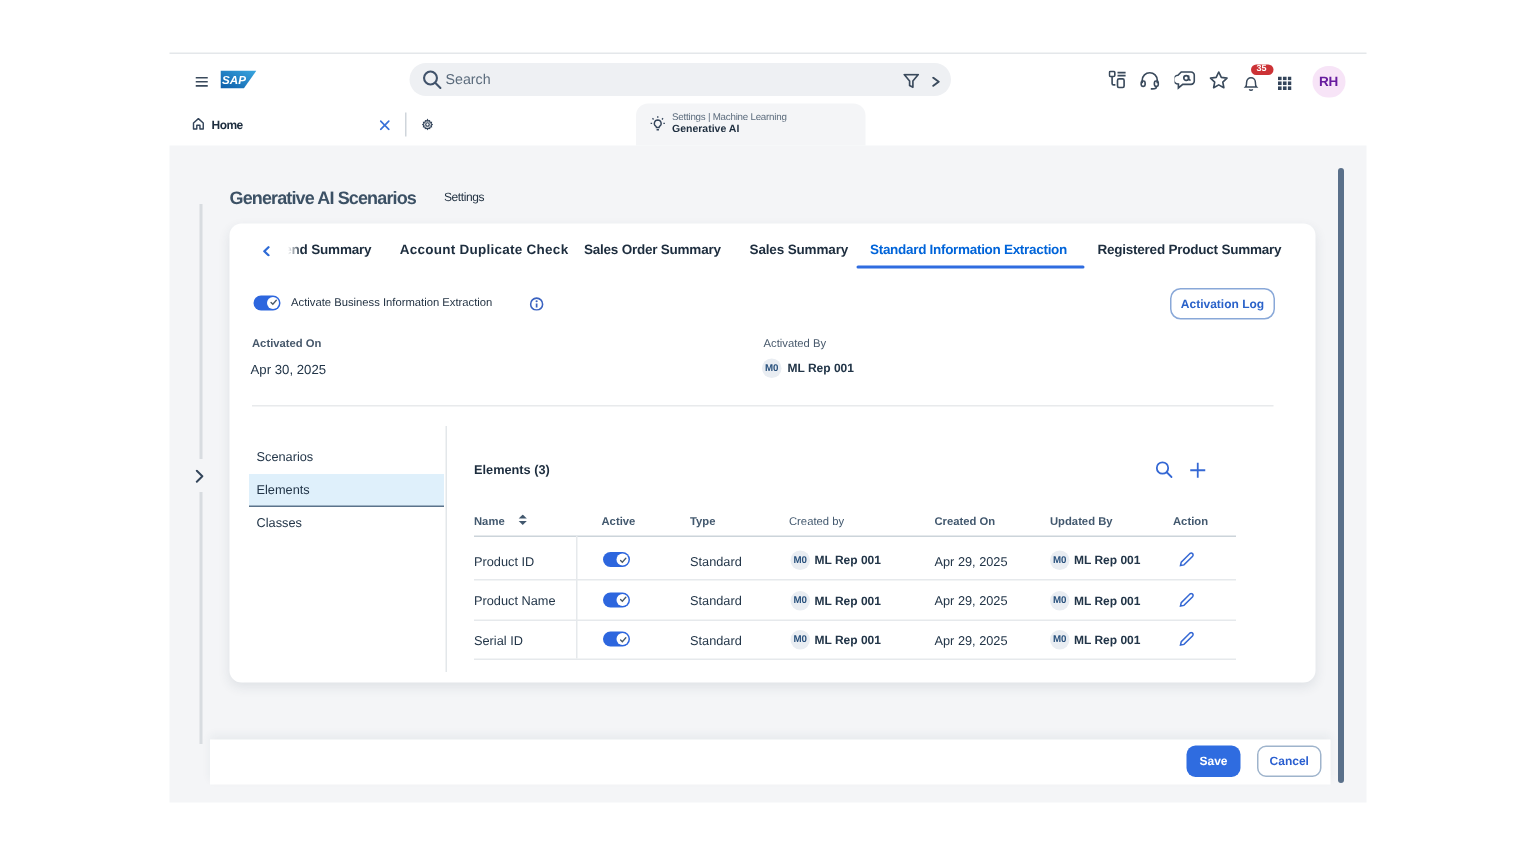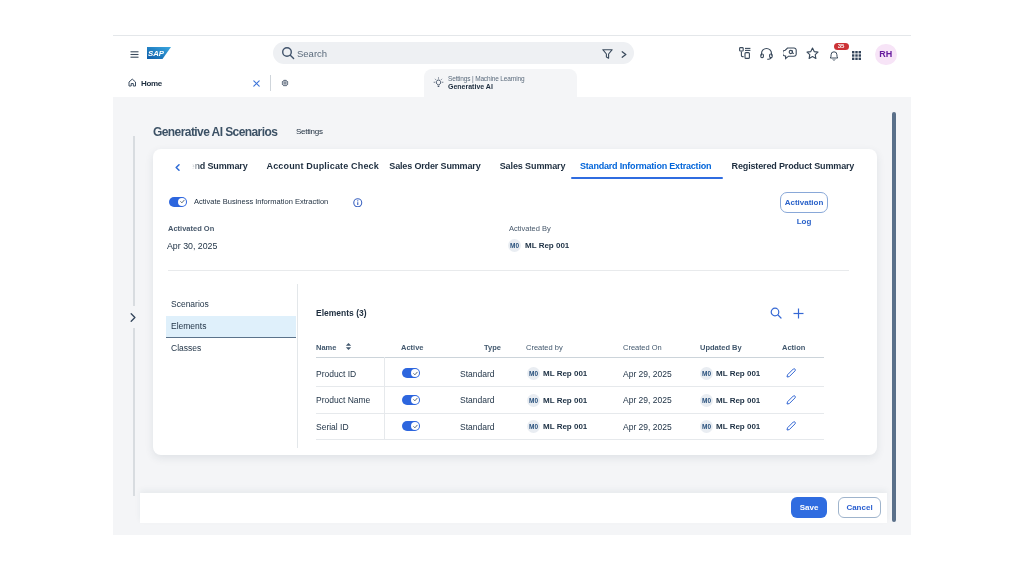--- a/index.html
+++ b/index.html
@@ -174,21 +174,21 @@
   <svg class="abs" style="left:179.6px;top:199.2px;" width="5" height="5" viewBox="0 0 5 5">
     <path d="M0.7 2.6 L1.9 3.8 L4.2 1.2" fill="none" stroke="#4a5a68" stroke-width="0.9" stroke-linecap="round"></path>
   </svg>
   <div class="abs" style="left:194px;top:197px;font-size:7.5px;font-weight:normal;color:#1d2d3e;">Activate Business Information Extraction</div>
   <svg class="abs" style="left:353.2px;top:197.6px;" width="9.5" height="9.5" viewBox="0 0 10 10">
     <circle cx="5" cy="5" r="4.2" fill="none" stroke="#3a62c0" stroke-width="1.1"></circle>
     <line x1="5" y1="4.6" x2="5" y2="7.3" stroke="#3a62c0" stroke-width="1.2"></line>
     <circle cx="5" cy="3" r="0.75" fill="#3a62c0"></circle>
   </svg>
 
-  <div class="abs" style="left:780px;top:192px;width:48px;height:21px;border:1px solid #89a8d8;border-radius:7px;background:#fff;font-size:8px;font-weight:bold;color:#2a62c9;text-align:center;line-height:19px;">Activation Log</div>
+  <div class="abs" style="left:780px;top:192px;width:70px;height:21px;border:1px solid #89a8d8;border-radius:7px;background:#fff;font-size:8px;font-weight:bold;color:#2a62c9;text-align:center;line-height:19px;">Activation Log</div>
 
   <div class="abs" style="left:168px;top:224px;font-size:7.5px;font-weight:bold;color:#47586b;">Activated On</div>
   <div class="abs" style="left:167px;top:241px;font-size:8.8px;color:#223548;">Apr 30, 2025</div>
   <div class="abs" style="left:509px;top:224px;font-size:7.5px;font-weight:normal;color:#47586b;">Activated By</div>
   <div class="abs" style="left:508px;top:239px;width:13px;height:13px;background:#e9edf2;border-radius:50%;font-size:6.5px;font-weight:bold;color:#29517d;text-align:center;line-height:13px;">M0</div>
   <div class="abs" style="left:525px;top:241px;font-size:8px;font-weight:bold;color:#223548;">ML Rep 001</div>
 
   <div class="abs" style="left:168px;top:270px;width:681px;height:1px;background:#e8eaec;"></div>
 
   <div class="abs" style="left:166px;top:316px;width:130px;height:22px;background:#dff0fb;border-bottom:1px solid #5b738b;"></div>
@@ -210,23 +210,23 @@
   </svg>
 
   <div class="abs" style="left:316px;top:342.6px;font-size:7.5px;font-weight:bold;color:#42586e;">Name</div>
   <svg class="abs" style="left:345px;top:343.3px;" width="7" height="7" viewBox="0 0 7 7">
     <g fill="#42586e">
         <path d="M3.5 0 L6.2 2.7 H0.8 Z"></path>
         <path d="M3.5 7 L6.2 4.3 H0.8 Z"></path>
       </g>
   </svg>
   <div class="abs" style="left:401px;top:342.6px;font-size:7.5px;font-weight:bold;color:#42586e;">Active</div>
-  <div class="abs" style="left:460px;top:342.6px;font-size:7.5px;font-weight:bold;color:#42586e;margin-left:24px;">Type</div>
+  <div class="abs" style="left:460px;top:342.6px;font-size:7.5px;font-weight:bold;color:#42586e;">Type</div>
   <div class="abs" style="left:526px;top:342.6px;font-size:7.5px;font-weight:normal;color:#42586e;">Created by</div>
-  <div class="abs" style="left:623px;top:342.6px;font-size:7.5px;font-weight:normal;color:#42586e;">Created On</div>
+  <div class="abs" style="left:623px;top:342.6px;font-size:7.5px;font-weight:bold;color:#42586e;">Created On</div>
   <div class="abs" style="left:700px;top:342.6px;font-size:7.5px;font-weight:bold;color:#42586e;">Updated By</div>
   <div class="abs" style="left:782px;top:342.6px;font-size:7.5px;font-weight:bold;color:#42586e;">Action</div>
   <div class="abs" style="left:316px;top:357px;width:508px;height:1px;background:#ccd4da;"></div>
   <div class="abs" style="left:384px;top:357px;width:1px;height:82px;background:#e6e9ec;"></div>
 
   <div class="abs" style="left:316px;top:385.5px;width:508px;height:1px;background:#e6e9ec;"></div>
   <div class="abs" style="left:316px;top:412.5px;width:508px;height:1px;background:#e6e9ec;"></div>
   <div class="abs" style="left:316px;top:439px;width:508px;height:1px;background:#e6e9ec;"></div>
 
   <div class="abs" style="left:316px;top:368.5px;font-size:8.5px;color:#223548;">Product ID</div>

